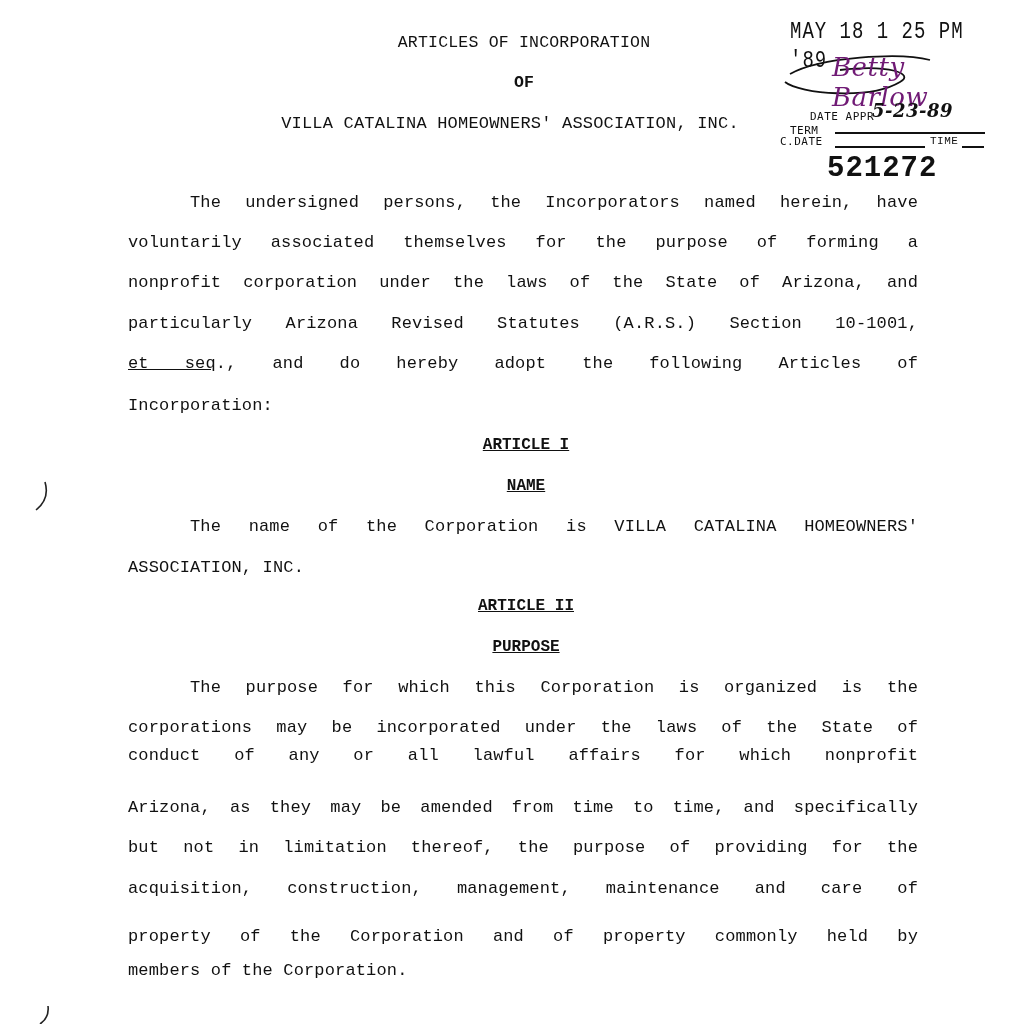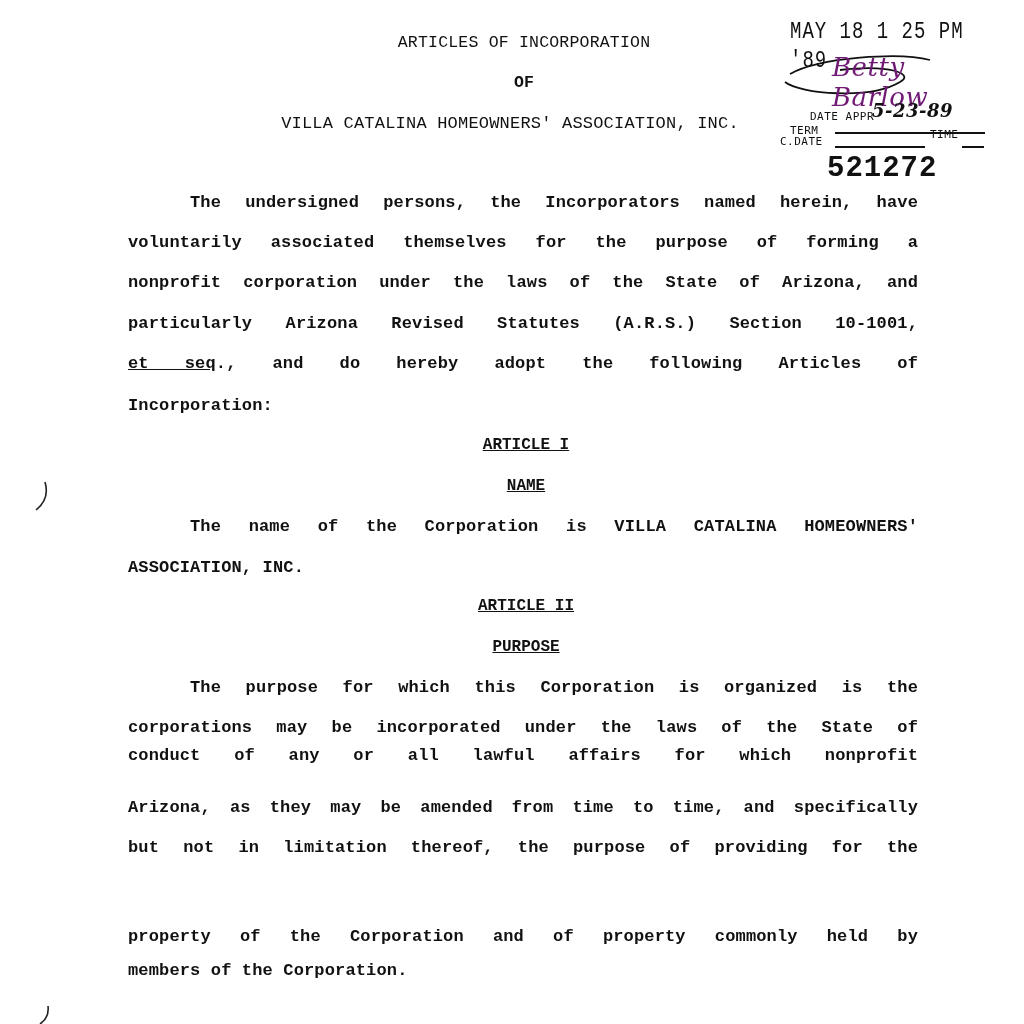--- a/index.html
+++ b/index.html
@@ -2,34 +2,34 @@
 <html><head>
   <meta charset="utf-8">
   <style>
     html, body { margin:0; padding:0; background:#ffffff; }
     body { width:1024px; height:1024px; position:relative; overflow:hidden; font-family:"Liberation Mono","DejaVu Sans Mono",monospace; color:#111; }
     .page { position:absolute; left:0; top:0; width:942px; height:1024px; background:#fff; }
     .center { position:absolute; left:0; width:1048px; text-align:center; font-size:16.5px; letter-spacing:0.2px; }
     .title1 { top:33px; }
     .title2 { top:73px; font-weight:bold; }
     .title3 { top:114px; left:-30px; width:1080px; font-size:17px; }
-    .line { position:absolute; left:128px; width:790px; font-size:17px; font-weight:bold; letter-spacing:0.15px; white-space:nowrap; }
+    .line { position:absolute; left:128px; width:790px; font-size:17px; font-weight:normal; letter-spacing:0.15px; white-space:nowrap; }
     .justify { text-align:justify; text-align-last:justify; }
     .indent { left:190px; width:728px; }
     .u { text-decoration:underline; }
     .hdr { position:absolute; left:0; width:1052px; text-align:center; font-size:16px; font-weight:bold; text-decoration:underline; }
     .stamp { position:absolute; left:780px; top:22px; width:220px; height:150px; }
     .stamp .sm { position:absolute; font-family:"DejaVu Sans Mono",monospace; font-size:11px; color:#111; letter-spacing:0.5px; }
     .stamp .datetime { left:10px; top:2px; font-size:19px; letter-spacing:1px; font-family:"Liberation Mono",monospace; transform:scaleY(1.3); }
     .stamp .sig { left:52px; top:30px; font-family:"DejaVu Serif",serif; font-style:italic; font-size:26px; color:#701a75; }
     .stamp .appr { left:0; top:88px;margin-left:30px; }
     .stamp .apprval { left:92px; top:78px; font-family:"DejaVu Serif",serif; font-style:italic; font-size:18px; font-weight:bold; }
     .stamp .term { left:10px; top:102px; }
     .stamp .cdate { left:0px; top:113px; }
-    .stamp .time { left:150px; top:106px; }
+    .stamp .time { left:150px; top:113px;font-family:Liberation Mono, monospace; }
     .stamp .rule { position:absolute; height:2px; background:#111; }
     .stamp .filenum { left:47px; top:130px; font-family:"Liberation Mono",monospace; font-size:29px; font-weight:bold; letter-spacing:1px; }
     .mark { position:absolute; }
   </style>
 </head>
 <body>
 
 <div class="page">
 
   <div class="center title1">ARTICLES OF INCORPORATION</div>
@@ -65,20 +65,21 @@
   <div class="line indent justify" style="top:517px;">The name of the Corporation is VILLA CATALINA HOMEOWNERS'</div>
   <div class="line" style="top:558px;">ASSOCIATION, INC.</div>
 
   <div class="hdr" style="top:597px;">ARTICLE II</div>
   <div class="hdr" style="top:638px;">PURPOSE</div>
   <div class="line indent justify" style="top:678px;">The purpose for which this Corporation is organized is the</div>
   <div class="line justify" style="top:718px;margin-top:28px;">conduct of any or all lawful affairs for which nonprofit</div>
   <div class="line justify" style="top:718px;">corporations may be incorporated under the laws of the State of</div>
   <div class="line justify" style="top:798px;">Arizona, as they may be amended from time to time, and specifically</div>
   <div class="line justify" style="top:838px;">but not in limitation thereof, the purpose of providing for the</div>
+  <div class="line justify" style="top:879px;">acquisition, construction, management, maintenance and care of</div>
   <div class="line justify" style="top:919px;margin-top:8px;">property of the Corporation and of property commonly held by</div>
   <div class="line" style="top:961px;">members of the Corporation.</div>
 
   <svg class="mark" style="left:30px;top:480px" width="24" height="34">
   <path d="M15 2 C 18 12, 16 22, 6 30" fill="none" stroke="#222" stroke-width="1.6"></path>
   </svg>
   <svg class="mark" style="left:34px;top:1004px" width="20" height="20">
   <path d="M14 2 C 15 10, 12 16, 6 20" fill="none" stroke="#222" stroke-width="1.6"></path>
   </svg>
 </div>

